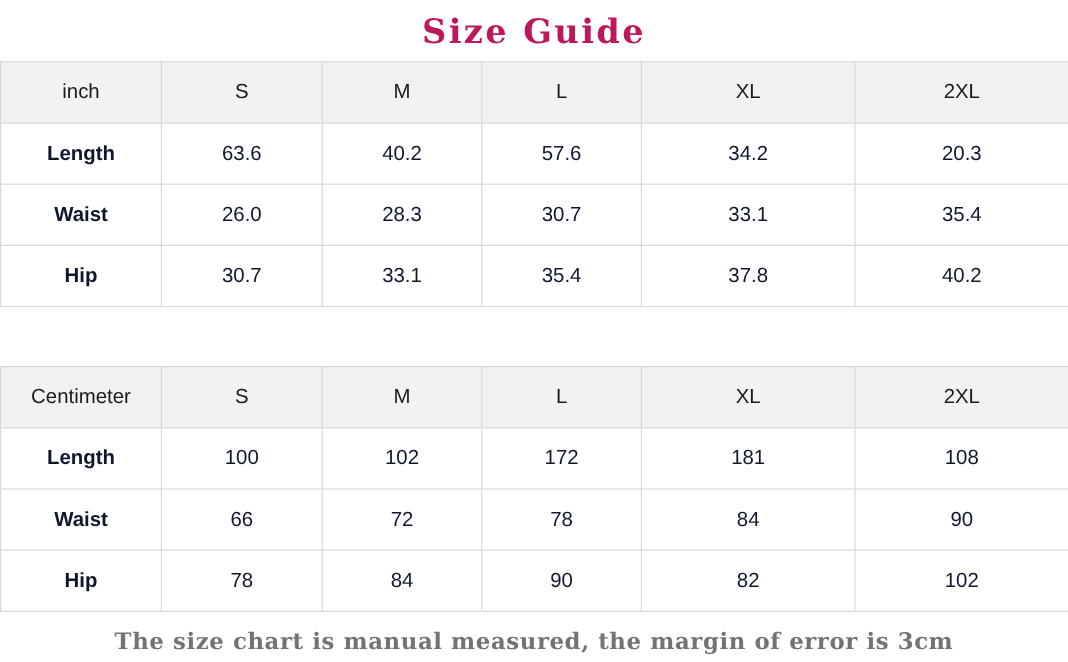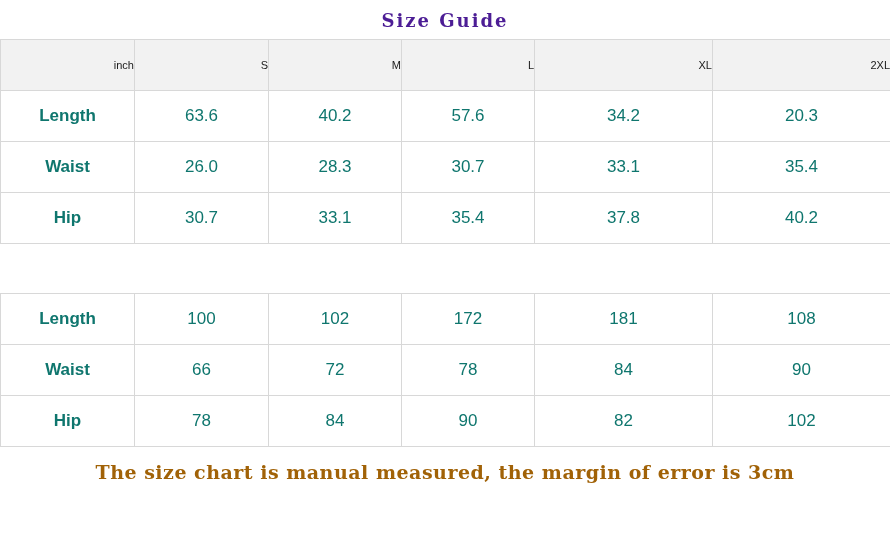--- a/index.html
+++ b/index.html
@@ -15,49 +15,48 @@
     overflow: hidden;
   }
   .page {
     position: relative;
     width: 890px;
     height: 552px;
     box-sizing: border-box;
   }
   .title {
     font-family: "DejaVu Serif", serif;
-    font-size: 18px;
+    font-size: 28px;
     font-weight: 700;
     text-align: center;
     letter-spacing: 2px;
     padding-top: 10px;
     padding-bottom: 8px;
-    color: #4c1d95;
+    color: #be185d;
   }
   table.size-table {
     width: 890px;
     border-collapse: collapse;
     table-layout: fixed;
   }
   table.size-table td {
     border: 1px solid #d8d8d8;
     height: 50px;
     text-align: center;
     vertical-align: middle;
     font-size: 17px;
-    color: #0f766e;
+    color: #0f172a;
     background: #ffffff;
     padding: 0;
   }
   table.size-table tr.head-row td {
     background: #f2f2f2;
-    font-size: 11px;
+    font-size: 17px;
     color: #1a1a1a;
     font-weight: 400;
-    text-align: right;
   }
   table.size-table tr.head-row td.unit-cell {
     background: #f2f2f2;
     font-weight: 400;
   }
   table.size-table td.row-label {
     font-weight: 700;
     background: #ffffff;
     font-size: 17px;
   }
@@ -69,21 +68,21 @@
   col.c5 { width: 178px; }
   .gap {
     height: 49px;
     background: #ffffff;
   }
   .footnote {
     font-family: "DejaVu Serif", serif;
     font-size: 19px;
     font-weight: 700;
     text-align: center;
-    color: #a16207;
+    color: #737373;
     letter-spacing: 0.5px;
     padding-top: 14px;
   }
 </style>
 </head>
 <body>
 
 <div class="page">
 
   <div class="title">Size Guide</div>
@@ -138,20 +137,28 @@
   <table class="size-table">
     <colgroup>
       <col class="c0">
         <col class="c1">
         <col class="c2">
         <col class="c3">
         <col class="c4">
         <col class="c5">
     </colgroup>
     <tbody>
+      <tr class="head-row">
+        <td class="unit-cell">Centimeter</td>
+        <td>S</td>
+        <td>M</td>
+        <td>L</td>
+        <td>XL</td>
+        <td>2XL</td>
+      </tr>
       <tr>
         <td class="row-label">Length</td>
         <td>100</td>
         <td>102</td>
         <td>172</td>
         <td>181</td>
         <td>108</td>
       </tr>
       <tr>
         <td class="row-label">Waist</td>

